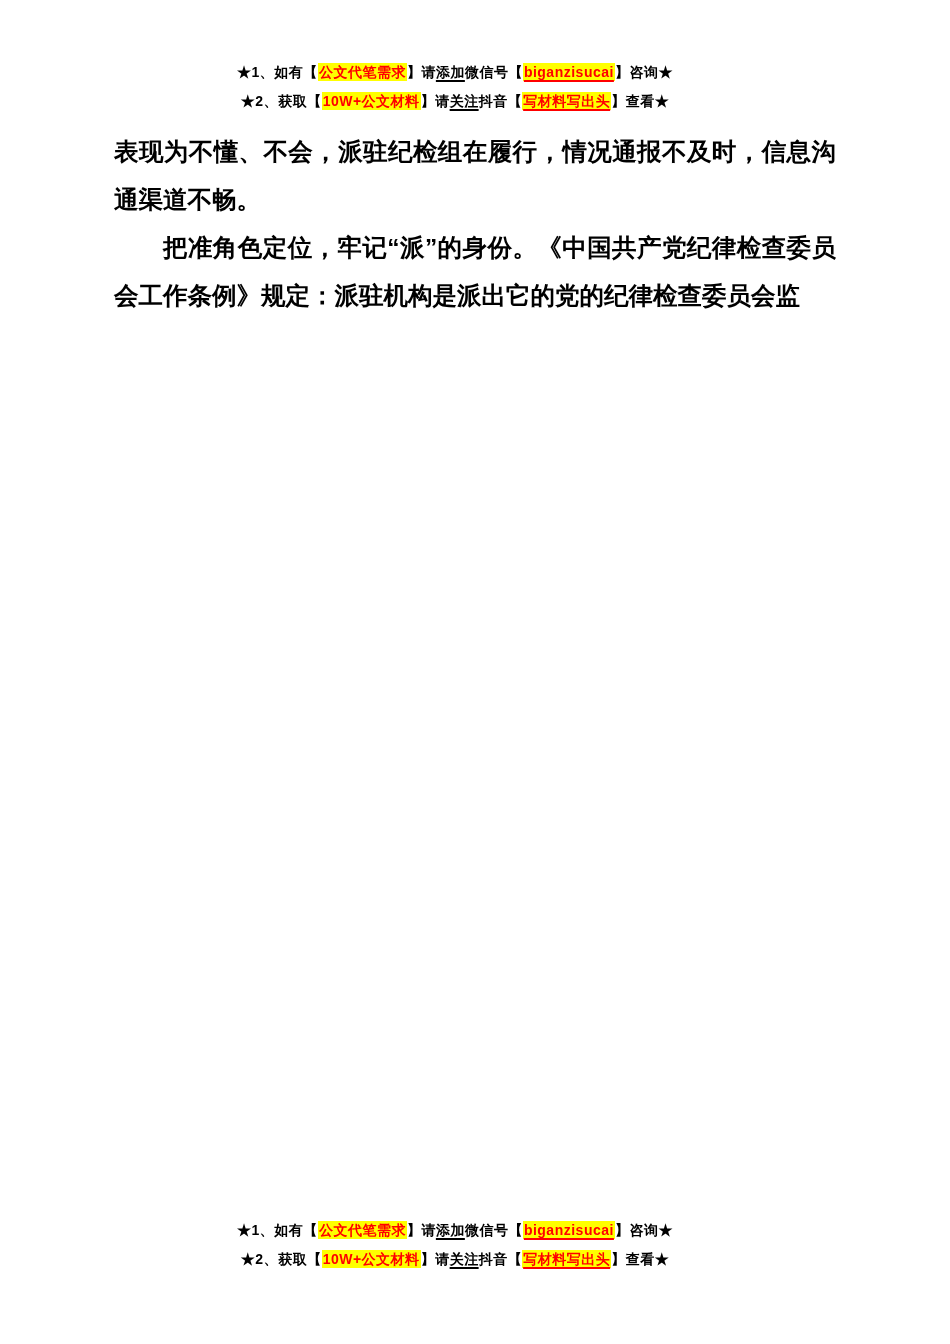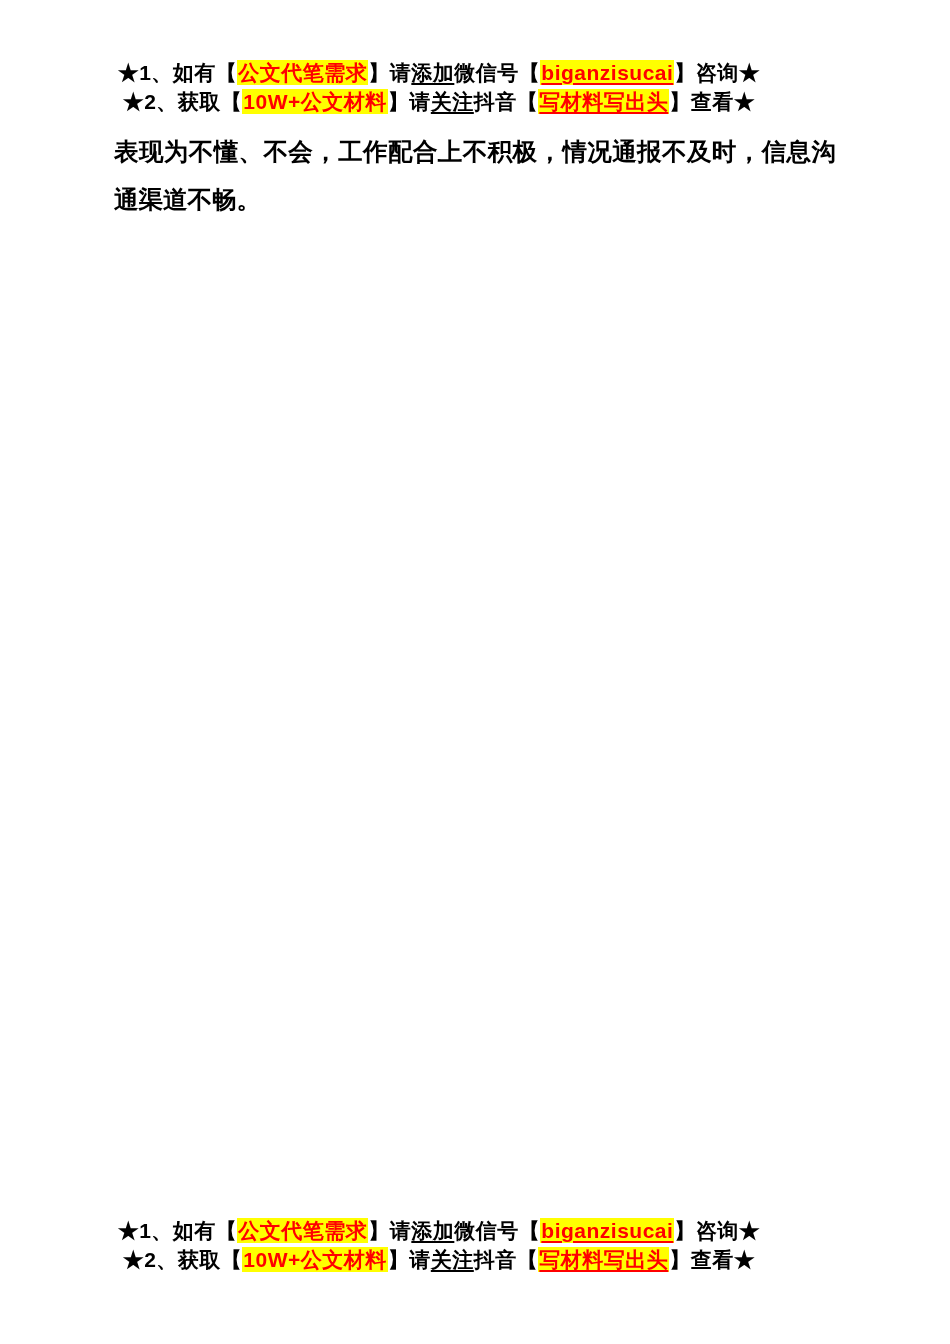--- a/index.html
+++ b/index.html
@@ -11,24 +11,25 @@
     font-family: "Liberation Sans", sans-serif;
     color: #000000;
     overflow: hidden;
   }
   .banner {
     position: absolute;
     left: 0;
     width: 878px;
     text-align: center;
     font-weight: 700;
-    font-size: 21px;
+    font-size: 14px;
     line-height: 29px;
     letter-spacing: 0.5px;
     white-space: nowrap;
+    padding-left: 16px;
   }
   .banner-header { top: 58px; }
   .banner-footer { top: 1216px; }
   .banner-line { height: 29px; }
   .seg-plain { color: #000000; }
   .seg-underline {
     color: #000000;
     text-decoration: underline;
     text-underline-offset: 3px;
     text-decoration-thickness: 2px;
@@ -64,19 +65,20 @@
 </style>
 </head>
 <body>
 
 <div class="banner banner-header">
     <div class="banner-line"><span class="seg-plain">★1、如有【</span><span class="seg-highlight">公文代笔需求</span><span class="seg-plain">】请</span><span class="seg-underline">添加</span><span class="seg-plain">微信号【</span><span class="seg-highlight-underline">biganzisucai</span><span class="seg-plain">】咨询★</span></div>
     <div class="banner-line"><span class="seg-plain">★2、获取【</span><span class="seg-highlight">10W+公文材料</span><span class="seg-plain">】请</span><span class="seg-underline">关注</span><span class="seg-plain">抖音【</span><span class="seg-highlight-underline">写材料写出头</span><span class="seg-plain">】查看★</span></div>
   </div>
 
 <div class="doc">
-    <p class="para">表现为不懂、不会，工作配合上不积极，情况通报不及时，信息沟通渠道不畅。</p>
+    <p class="para">表现为不懂、不会，派驻纪检组在履行，情况通报不及时，信息沟通渠道不畅。</p>
+    <p class="para indent">把准角色定位，牢记“派”的身份。《中国共产党纪律检查委员会工作条例》规定：派驻机构是派出它的党的纪律检查委员会监</p>
   </div>
 
 <div class="banner banner-footer">
     <div class="banner-line"><span class="seg-plain">★1、如有【</span><span class="seg-highlight">公文代笔需求</span><span class="seg-plain">】请</span><span class="seg-underline">添加</span><span class="seg-plain">微信号【</span><span class="seg-highlight-underline">biganzisucai</span><span class="seg-plain">】咨询★</span></div>
     <div class="banner-line"><span class="seg-plain">★2、获取【</span><span class="seg-highlight">10W+公文材料</span><span class="seg-plain">】请</span><span class="seg-underline">关注</span><span class="seg-plain">抖音【</span><span class="seg-highlight-underline">写材料写出头</span><span class="seg-plain">】查看★</span></div>
   </div>
 
 </body></html>

